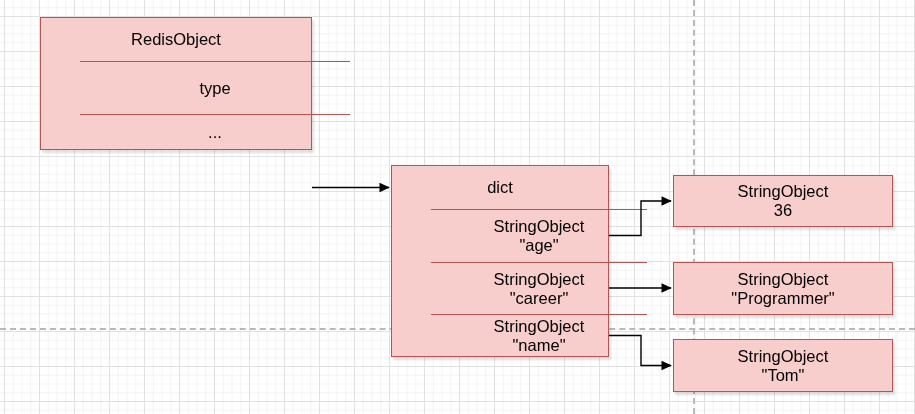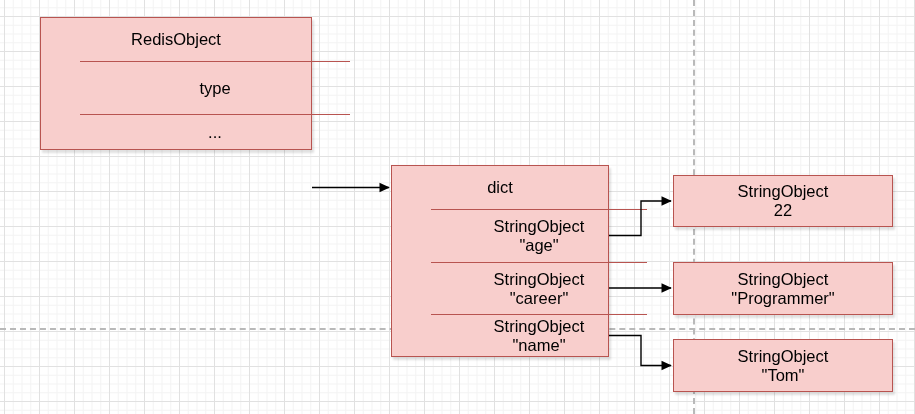--- a/index.html
+++ b/index.html
@@ -115,21 +115,21 @@
     </div>
     <div class="cell rh-42">
       <div>StringObject</div>
       <div>"name"</div>
     </div>
   </div>
 
   <div class="node node-val-0">
     <div class="cell">
       <div>StringObject</div>
-      <div>22</div>
+      <div>36</div>
     </div>
   </div>
   <div class="node node-val-1">
     <div class="cell">
       <div>StringObject</div>
       <div>"Programmer"</div>
     </div>
   </div>
   <div class="node node-val-2">
     <div class="cell">

